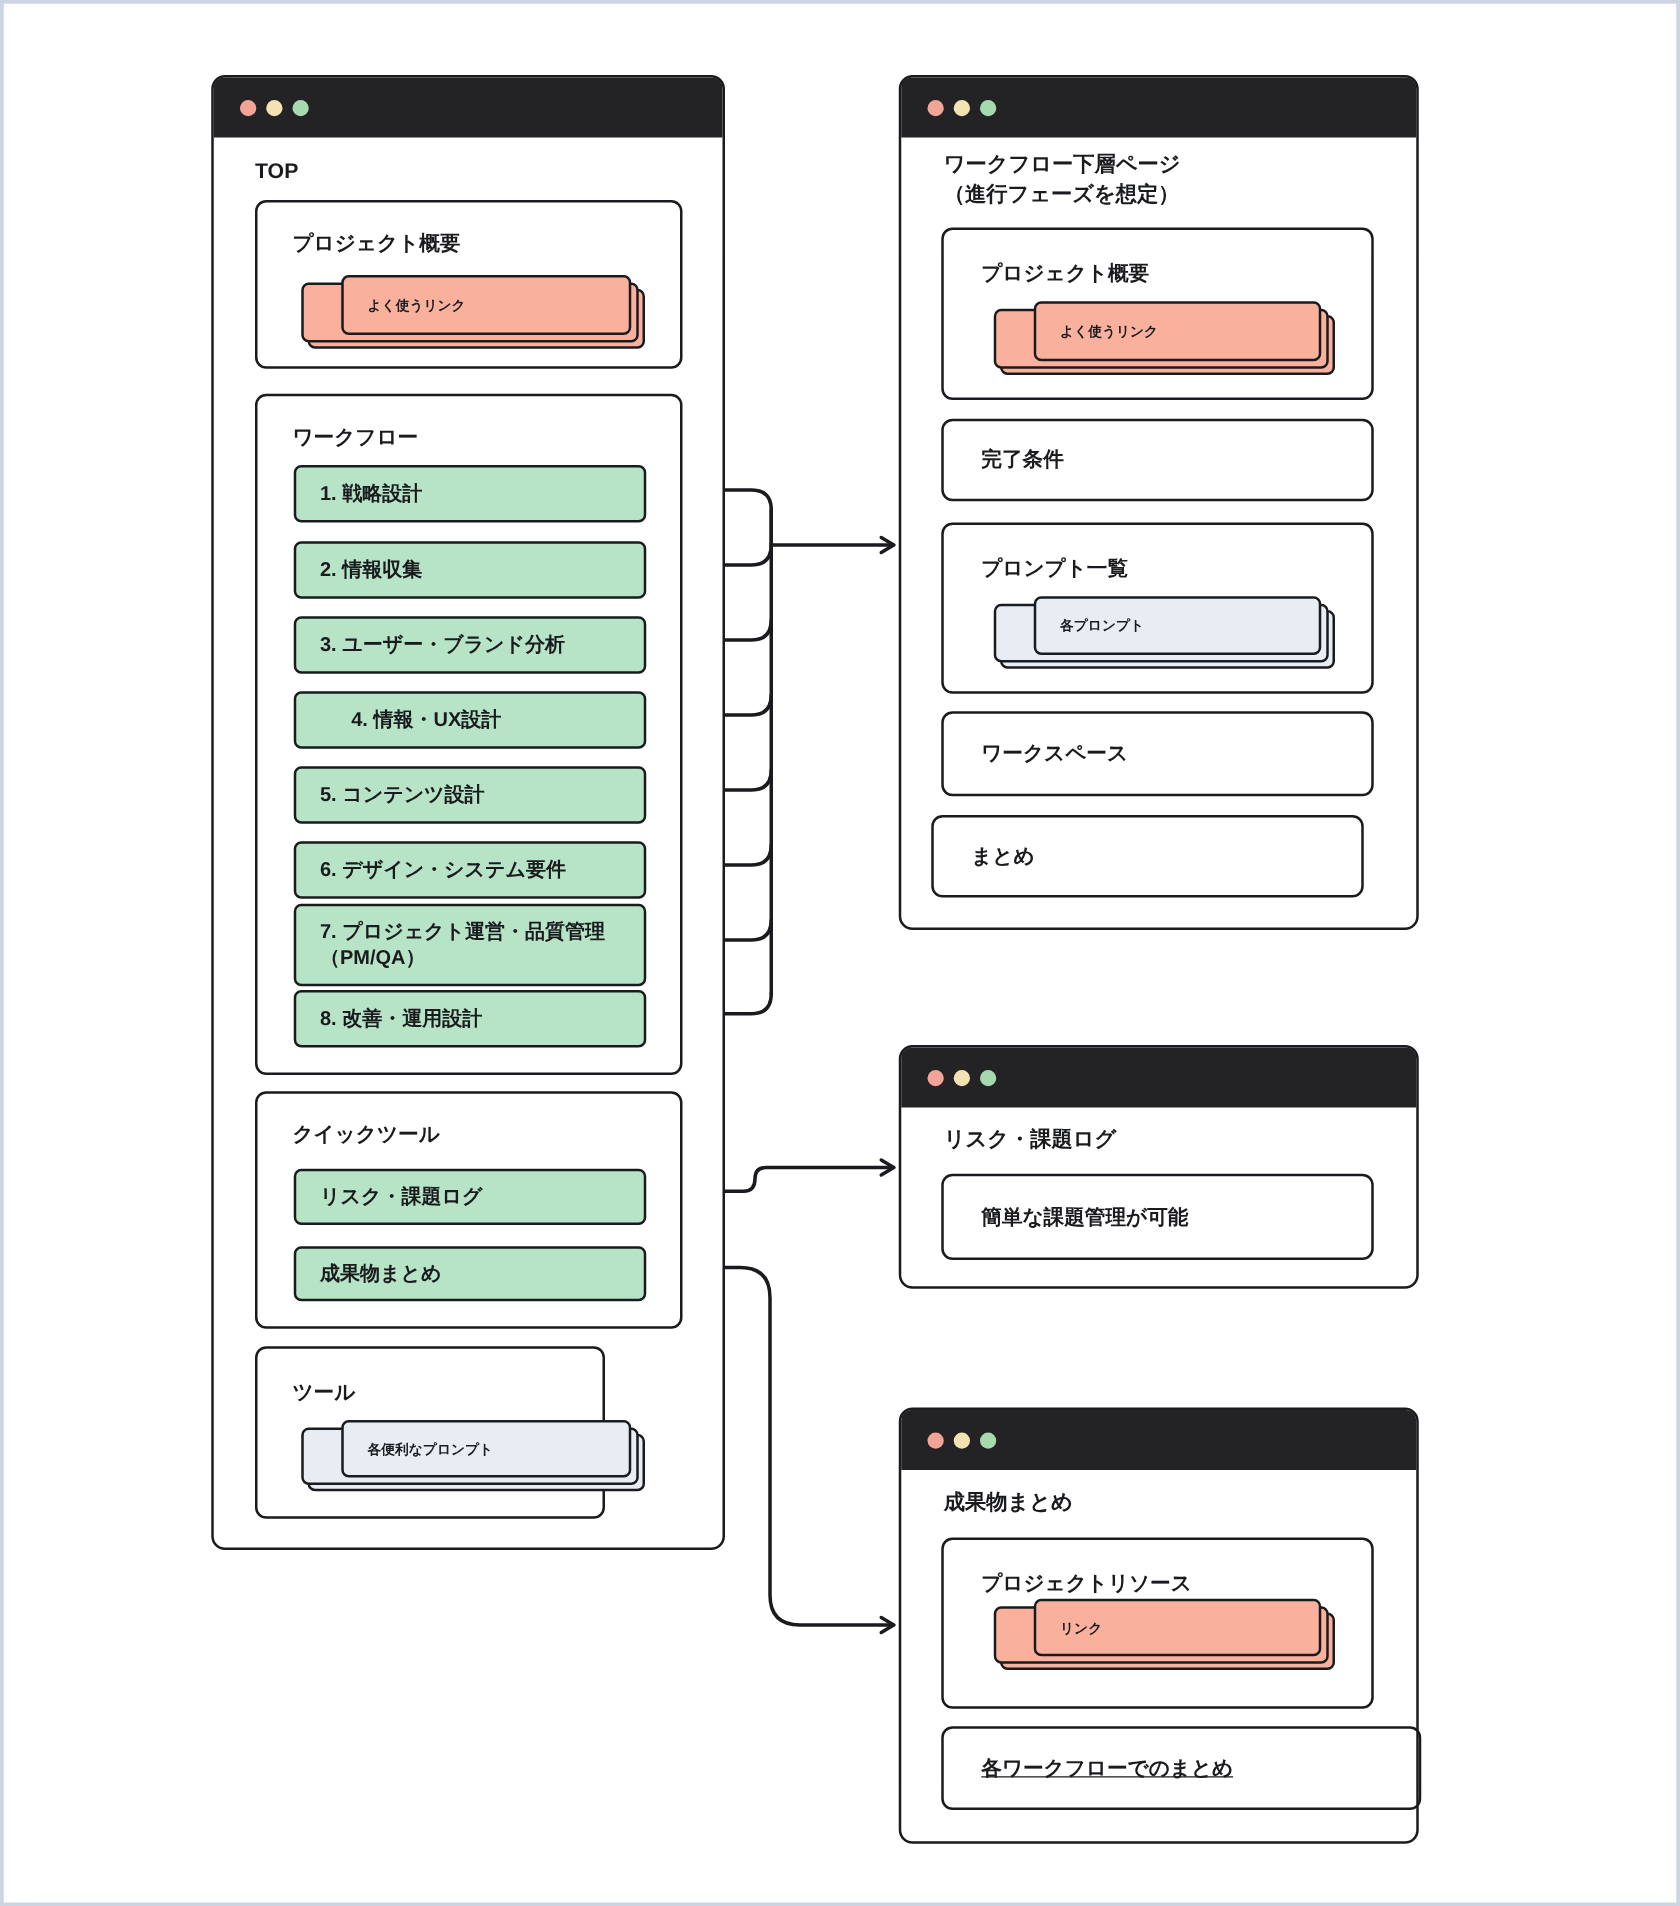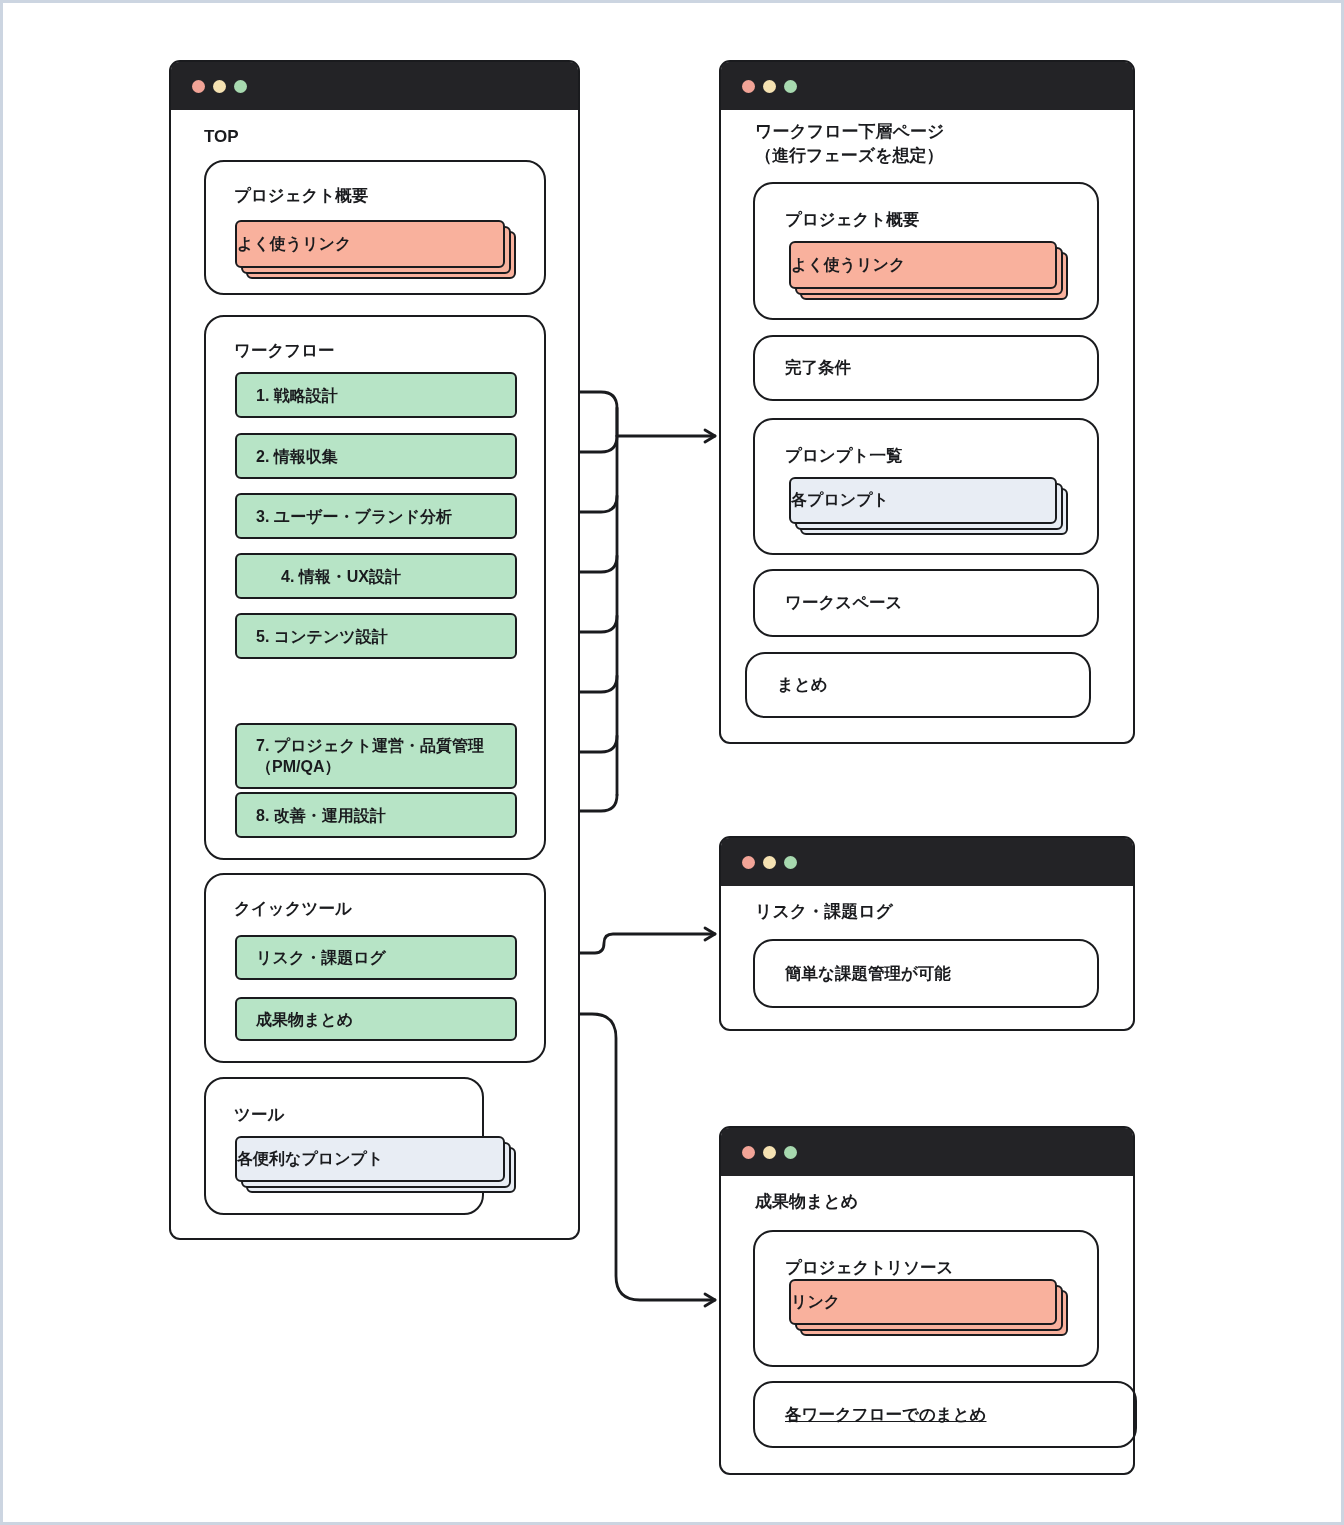--- a/index.html
+++ b/index.html
@@ -6,32 +6,32 @@
   body{font-family:"Liberation Sans","DejaVu Sans",sans-serif;color:var(--ink,#1a1b1e);font-weight:700;}
   .canvas{position:relative;width:1344px;height:1525px;background:#fff;border:3px solid var(--frame,#ccd5e1);box-sizing:border-box;overflow:hidden;}
   svg.wires{position:absolute;left:0;top:0;pointer-events:none;}
   .window{position:absolute;background:#fff;border:2px solid var(--ink,#1a1b1e);border-radius:11px;}
   .titlebar{height:48px;background:var(--titlebar,#232326);border-radius:8px 8px 0 0;display:flex;align-items:center;padding-left:21px;gap:8px;}
   .dot{width:13px;height:13px;border-radius:50%;}
   .dot.r{background:var(--dot_red,#f2a497);}
   .dot.y{background:var(--dot_yellow,#f5e2b2);}
   .dot.g{background:var(--dot_green,#a7d9af);}
   .win-label{position:absolute;left:33px;font-size:17px;line-height:24px;white-space:pre;}
-  .section,.box{position:absolute;border:2px solid var(--ink,#1a1b1e);border-radius:20px;background:transparent;box-sizing:border-box;}
+  .section,.box{position:absolute;border:2px solid var(--ink,#1a1b1e);border-radius:9px;background:transparent;box-sizing:border-box;}
   .sec-label,.box-label{position:absolute;left:28px;top:22px;font-size:16.5px;line-height:22px;}
   .box-label{left:30px;top:24px;}
   .box.center{display:flex;align-items:center;}
   .box.center .center-label{font-size:16.5px;padding-left:30px;}
   .item{position:absolute;left:29px;width:282px;background:var(--green,#b7e4c6);border:2.5px solid var(--ink,#1a1b1e);
         border-radius:6px;display:flex;align-items:center;padding:2px 16px 2px 19px;font-size:16px;line-height:21px;box-sizing:border-box;}
   .stack{position:absolute;}
   .stack .ly,.stack .face{position:absolute;inset:0;background:var(--fill,#eee);border:2.5px solid var(--ink,#1a1b1e);border-radius:6px;box-sizing:border-box;display:block;}
   .stack .l2{transform:translate(11px,11px);}
   .stack .l1{transform:translate(6px,6px);}
-  .stack .face{display:flex;align-items:center;font-size:16px;}
+  .stack .face{display:flex;align-items:center;padding-left:19px;font-size:11px;margin-left:38px;}
   .stack.salmon{--fill:var(--salmon,#f9b19d);}
   .stack.lightc{--fill:var(--light,#e8edf4);}
 </style>
 </head>
 <body>
 
 <div class="canvas">
 
   <svg class="wires" width="1344" height="1525" viewBox="0 0 1344 1525">
     <defs>
@@ -84,20 +84,21 @@
       </div>
     </div>
 
     <div class="section" style="left:33px;top:253px;width:342px;height:545px;">
       <div class="sec-label">ワークフロー</div>
       <div class="item" style="top:55px;height:46px;">1. 戦略設計</div>
       <div class="item" style="top:116px;height:46px;">2. 情報収集</div>
       <div class="item" style="top:176px;height:46px;">3. ユーザー・ブランド分析</div>
       <div class="item" style="top:236px;height:46px;padding-left:44px;">4. 情報・UX設計</div>
       <div class="item" style="top:296px;height:46px;">5. コンテンツ設計</div>
+      <div class="item" style="top:356px;height:46px;">6. デザイン・システム要件</div>
       <div class="item" style="top:406px;height:66px;">7. プロジェクト運営・品質管理（PM/QA）</div>
       <div class="item" style="top:475px;height:46px;">8. 改善・運用設計</div>
     </div>
 
     <div class="section" style="left:33px;top:811px;width:342px;height:190px;">
       <div class="sec-label">クイックツール</div>
       <div class="item" style="top:60px;height:45px;">リスク・課題ログ</div>
       <div class="item" style="top:122px;height:44px;">成果物まとめ</div>
     </div>
 

